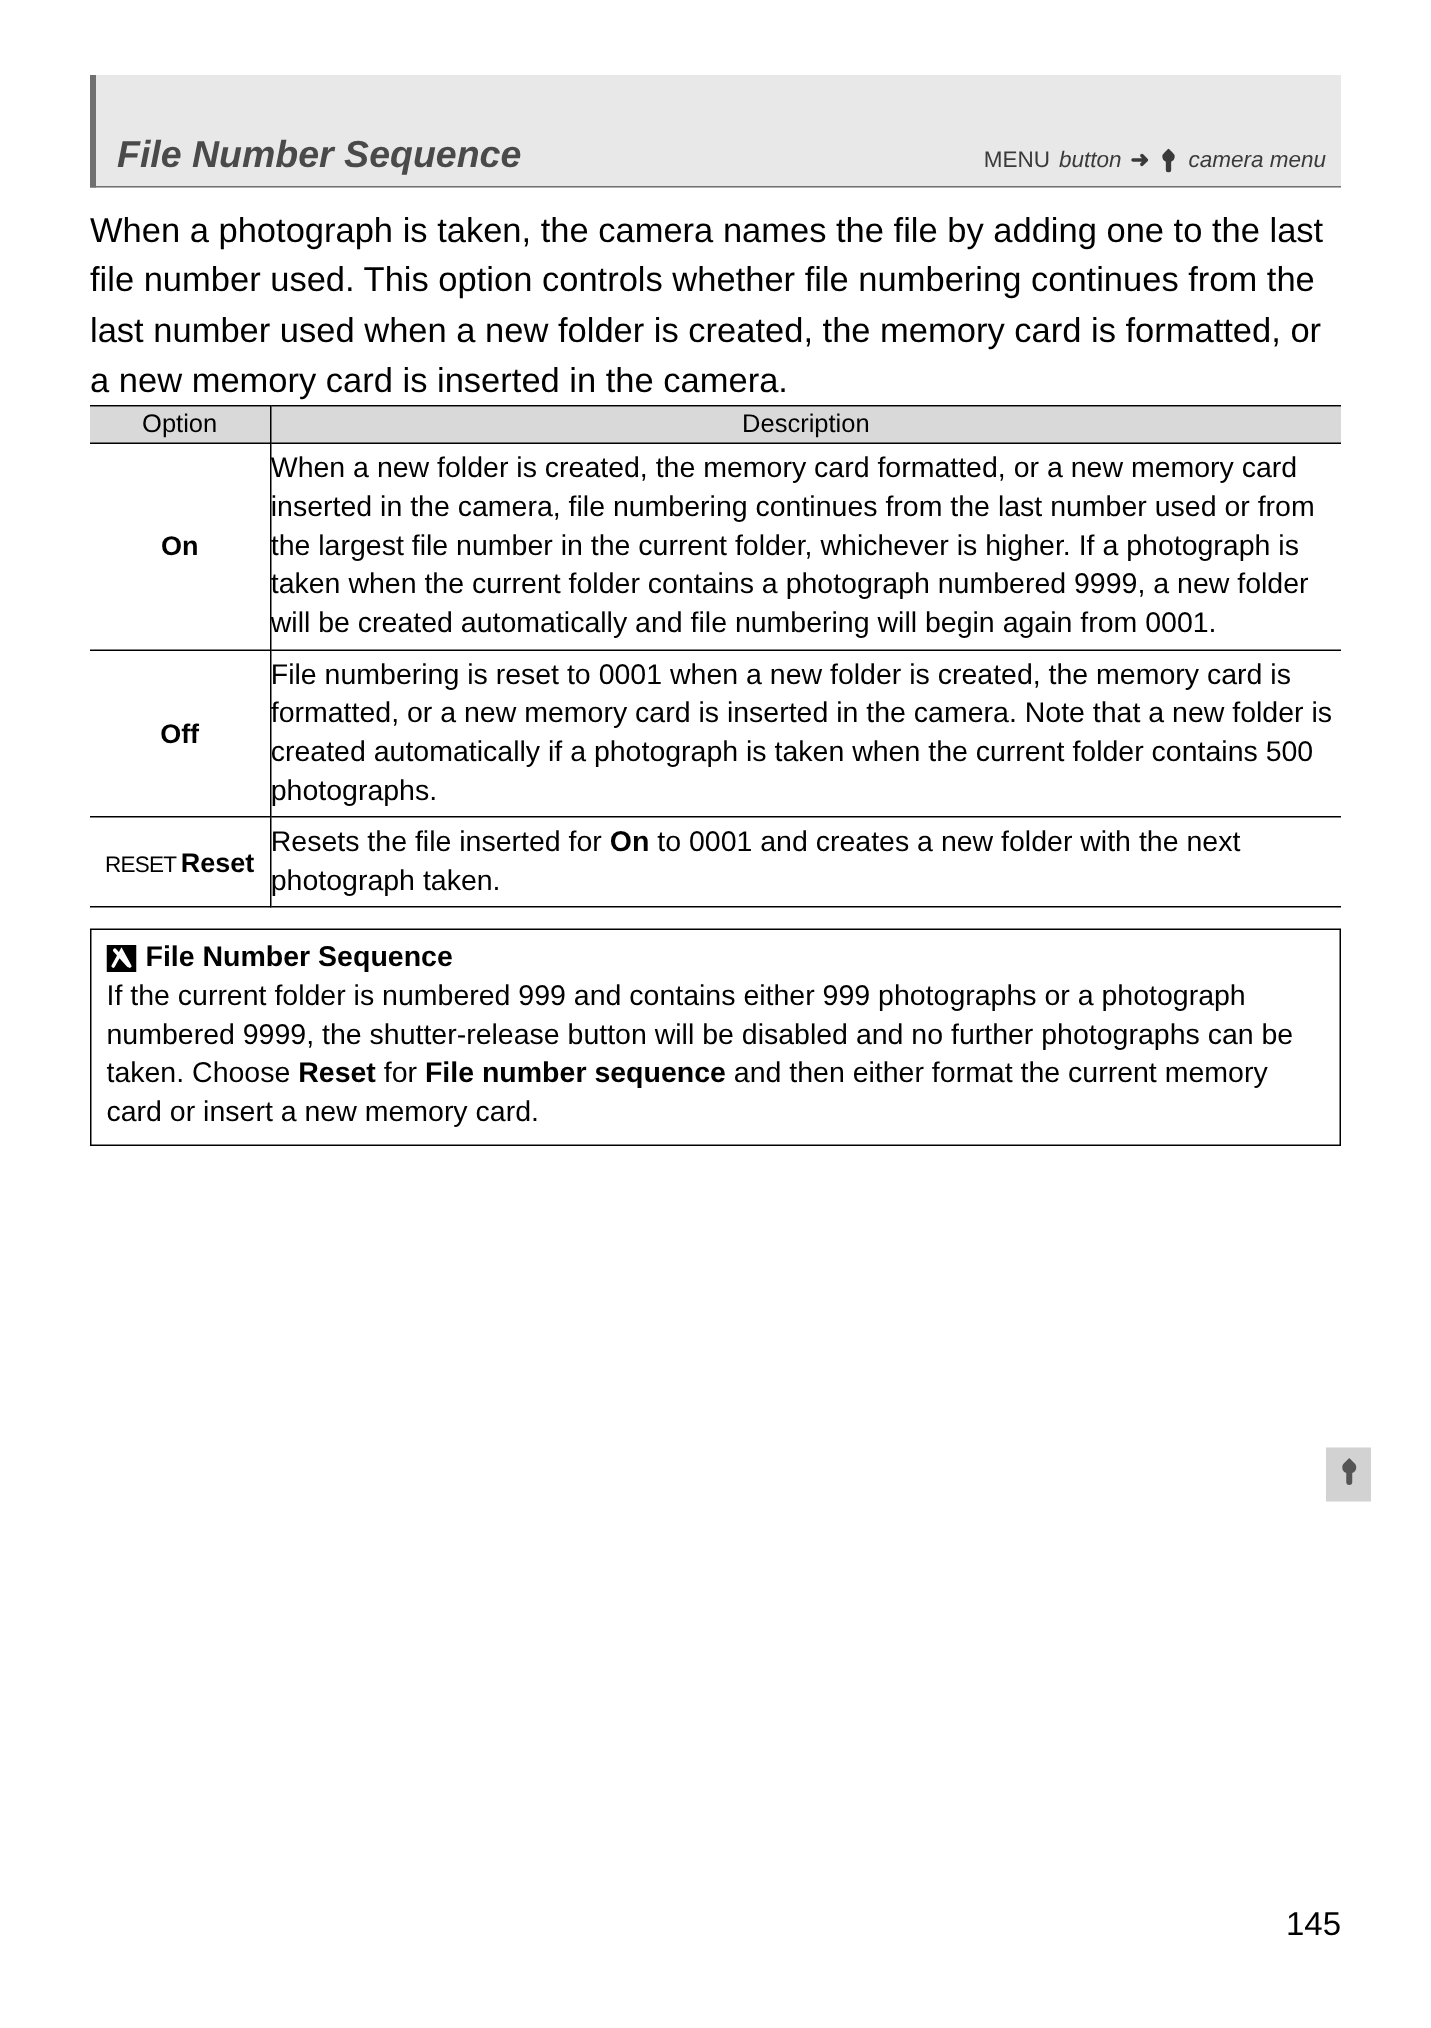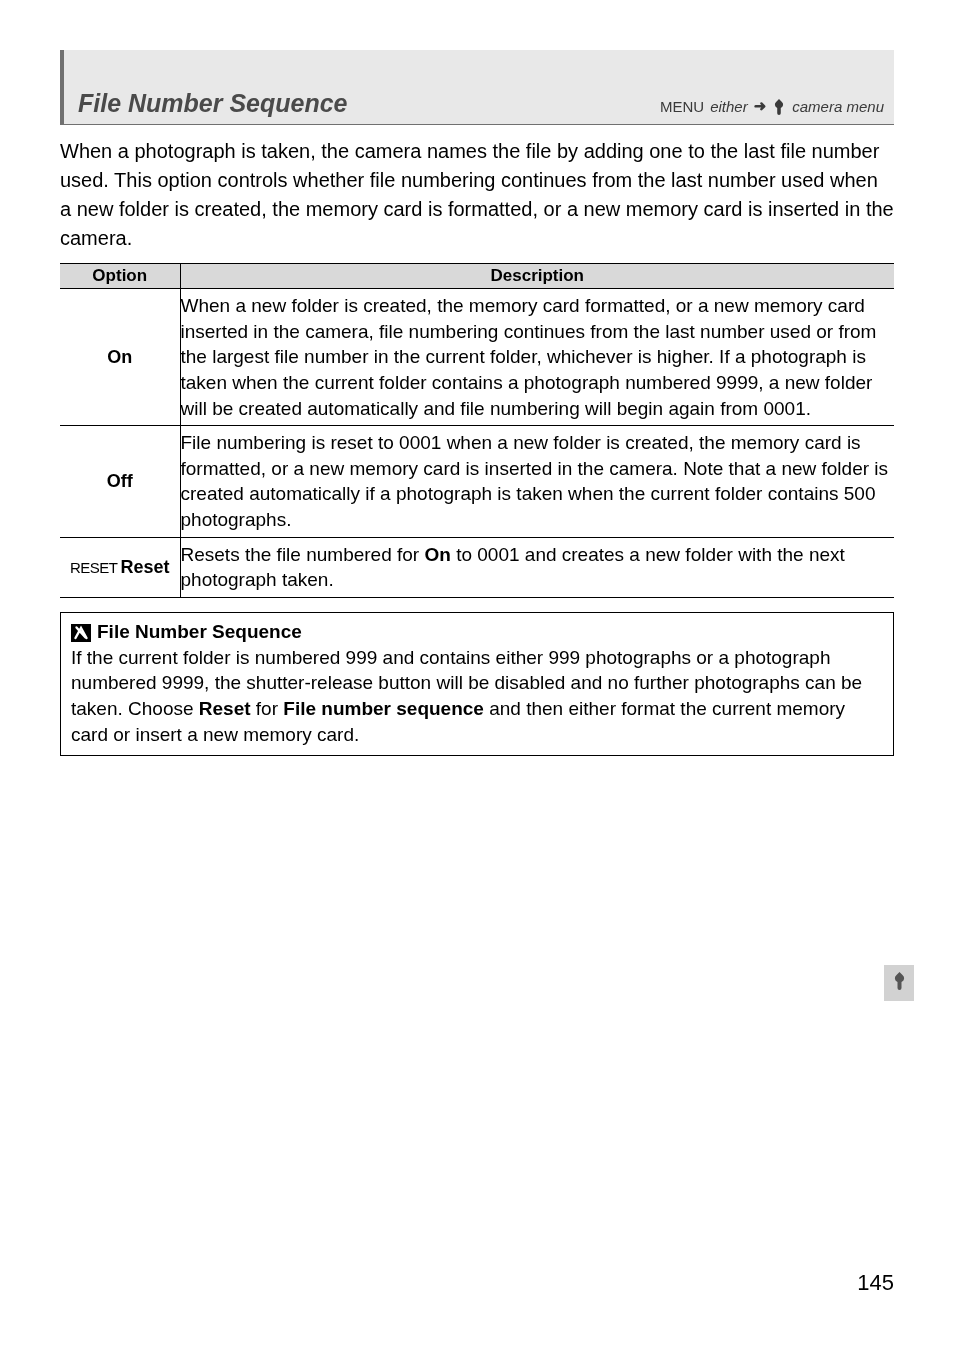--- a/index.html
+++ b/index.html
@@ -56,33 +56,32 @@
     position: relative;
   }
   .section-crumb .wrench-icon svg {
     width: 14px;
     height: 16px;
   }
   .section-crumb .setup-text {
     font-style: italic;
   }
   .intro-para {
-    font-size: 20px;
+    font-size: 23px;
     line-height: 1.45;
-    margin-bottom: 10px;
   }
   table.options {
     width: 100%;
     border-collapse: collapse;
     font-size: 19px;
     margin-bottom: 14px;
   }
   table.options th {
     background: #d9d9d9;
-    font-weight: bold;
+    font-weight: normal;
     border-top: 1.5px solid #000;
     border-bottom: 1px solid #000;
     padding: 2px 18px;
     font-size: 17px;
     text-align: center;
   }
   table.options th.col-option {
     border-right: 1px solid #000;
     width: 120px;
   }
@@ -154,21 +153,21 @@
     font-size: 22px;
   }
 </style>
 </head>
 <body>
 
 <div class="section-heading">
   <span class="section-title">File Number Sequence</span>
   <span class="section-crumb">
     <span class="menu-text">MENU</span>
-    <span class="button-text">either</span>
+    <span class="button-text">button</span>
     <span class="arrow">➜</span>
     <span class="wrench-icon">
       <svg viewBox="0 0 14 18">
           <path d="M7 0 L4 3 A4 4 0 0 0 5 10 L5 16 A2 2 0 0 0 9 16 L9 10 A4 4 0 0 0 10 3 L7 0 Z" fill="#3a3a3a"></path>
         </svg>
     </span>
     <span class="setup-text">camera menu</span>
   </span>
 </div>
 
@@ -188,21 +187,21 @@
     </tr>
     <tr>
       <td class="opt-name">Off</td>
       <td>File numbering is reset to 0001 when a new folder is created, the memory card is formatted, or a new memory card is inserted in the camera.  Note that a new folder is created automatically if a photograph is taken when the current folder contains 500 photographs.</td>
     </tr>
     <tr>
       <td class="opt-name">
         <span class="reset-prefix">RESET</span><span>Reset</span>
       </td>
       <td>
-        <span>Resets the file numbered for </span><b>On</b><span> to 0001 and creates a new folder with the next photograph taken.</span>
+        <span>Resets the file inserted for </span><b>On</b><span> to 0001 and creates a new folder with the next photograph taken.</span>
       </td>
     </tr>
   </tbody>
 </table>
 
 <div class="note-box">
   <div class="note-title-line">
     <span class="note-icon">
       <svg viewBox="0 0 20 18">
         <rect x="0" y="0" width="20" height="18" fill="#000"></rect>

